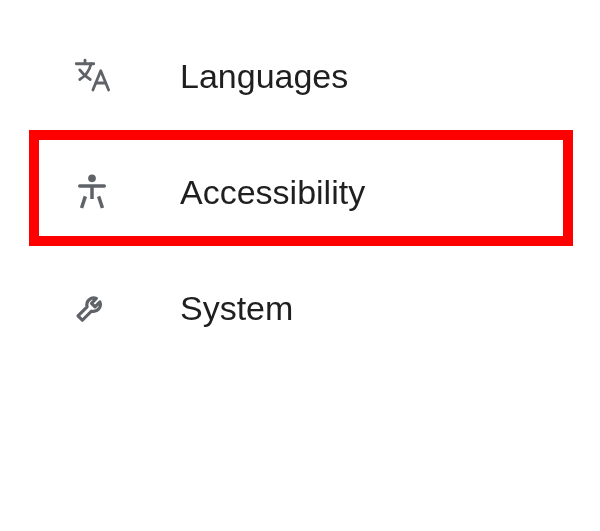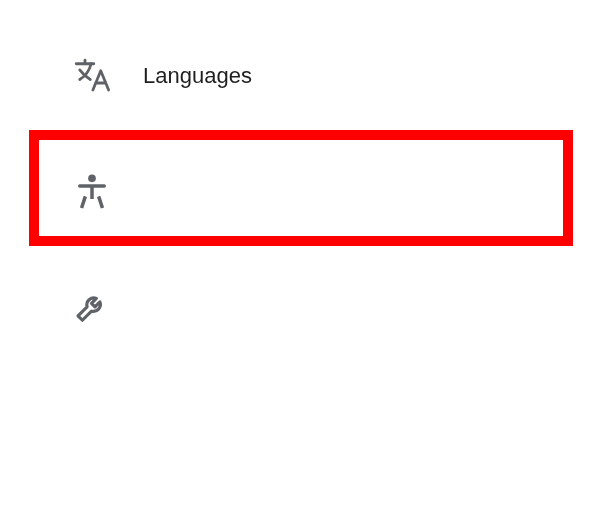--- a/index.html
+++ b/index.html
@@ -28,23 +28,23 @@
       display: flex;
       align-items: center;
       justify-content: center;
       flex-shrink: 0;
     }
     .icon-wrap svg {
       width: 42px;
       height: 42px;
     }
     .label {
-      font-size: 22px;
+      font-size: 34px;
       font-weight: 400;
-      margin-left: 27px;
+      margin-left: 64px;
       color: #1f1f1f;
     }
     .highlight-box {
       position: absolute;
       left: 29px;
       top: 130px;
       width: 544px;
       height: 116px;
       border: 10px solid #ff0000;
       pointer-events: none;
@@ -73,25 +73,27 @@
   <div class="menu-item">
     <span class="icon-wrap">
       <svg viewBox="0 0 24 24" fill="#5f6368">
         <circle cx="12" cy="4.2" r="2.2"></circle>
         <rect x="4" y="7.5" width="16" height="2" rx="1"></rect>
         <rect x="11" y="8" width="2" height="8"></rect>
         <rect x="7.2" y="14.5" width="2" height="7" transform="rotate(18 8.2 14.5)"></rect>
         <rect x="14.8" y="14.5" width="2" height="7" transform="rotate(-18 15.8 14.5)"></rect>
       </svg>
     </span>
+    <span class="label">Accessibility</span>
   </div>
 
   <div class="menu-item">
     <span class="icon-wrap">
       <svg viewBox="0 0 24 24" fill="none" stroke="#5f6368" stroke-width="1.8" stroke-linecap="round" stroke-linejoin="round">
         <path d="M14.5 6.5a4 4 0 0 0-5.3 4.8L4 16.5 6.5 19l5.2-5.2a4 4 0 0 0 4.8-5.3l-2.8 2.8-2-2 2.8-2.8z"></path>
       </svg>
     </span>
+    <span class="label">System</span>
   </div>
 
 </div>
 
 <div class="highlight-box"></div>
 
 </body></html>

